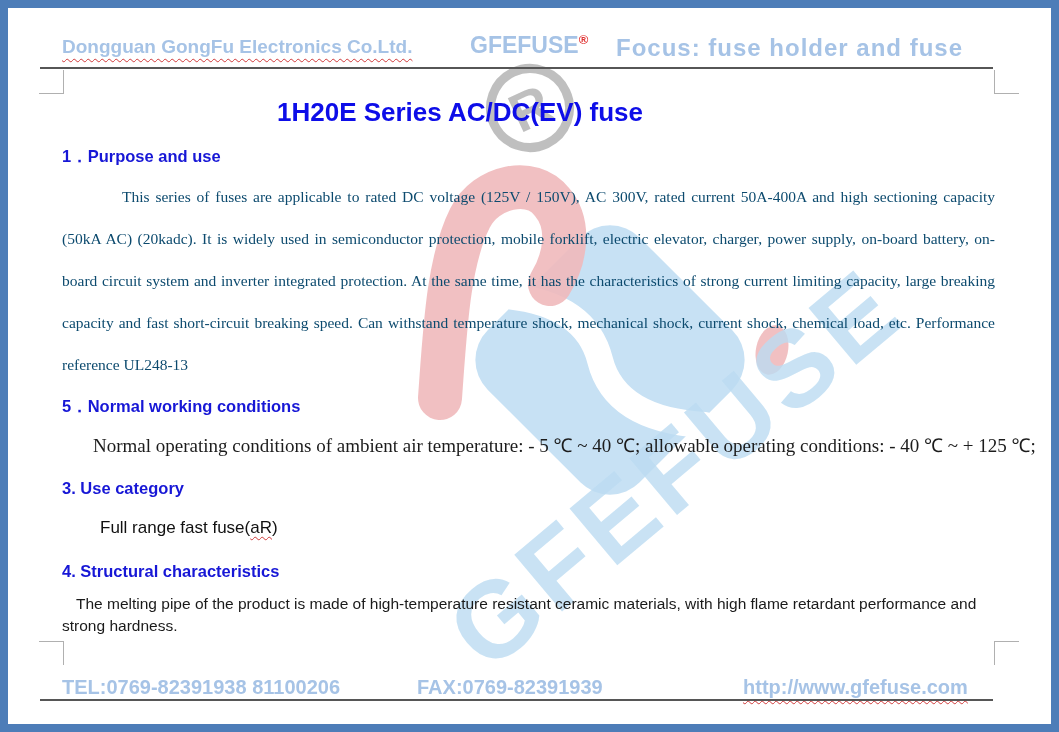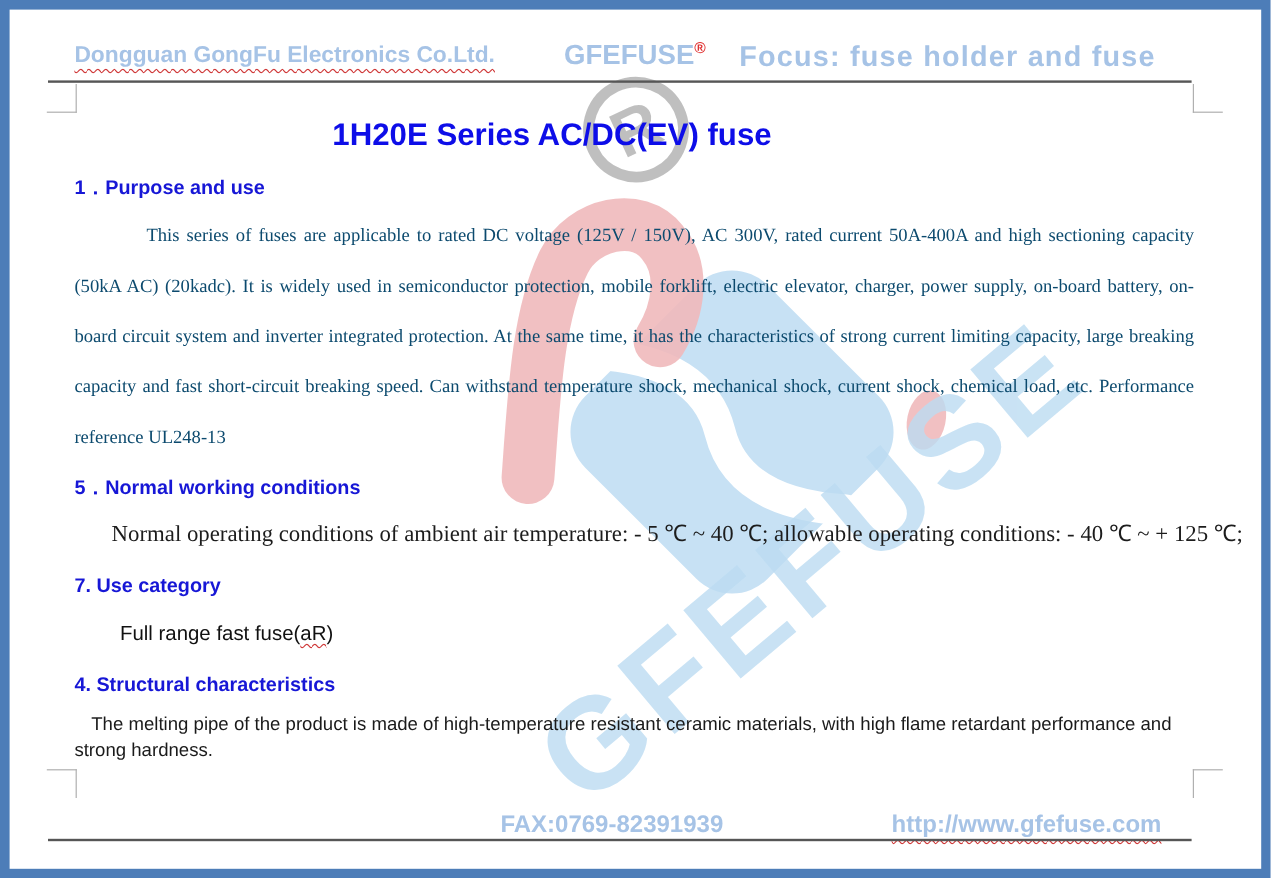--- a/index.html
+++ b/index.html
@@ -109,24 +109,25 @@
   <div class="abs rule" style="left:40px;top:67px;width:953px;"></div>
 
   <div class="abs doc-title">1H20E Series AC/DC(EV) fuse</div>
 
   <div class="abs sec-h" style="left:62px;top:146px;">1．Purpose and use</div>
   <div class="abs serif-par" style="left:62px;top:176px;width:933px;text-indent:60px;">This series of fuses are applicable to rated DC voltage (125V / 150V), AC 300V, rated current 50A-400A and high sectioning capacity (50kA AC) (20kadc). It is widely used in semiconductor protection, mobile forklift, electric elevator, charger, power supply, on-board battery, on-board circuit system and inverter integrated protection. At the same time, it has the characteristics of strong current limiting capacity, large breaking capacity and fast short-circuit breaking speed. Can withstand temperature shock, mechanical shock, current shock, chemical load, etc. Performance reference UL248-13</div>
 
   <div class="abs sec-h" style="left:62px;top:396px;">5．Normal working conditions</div>
   <div class="abs serif-line" style="left:93px;top:435px;">Normal operating conditions of ambient air temperature: - 5 ℃ ~ 40 ℃; allowable operating conditions: - 40 ℃ ~ + 125 ℃;</div>
 
-  <div class="abs sec-h" style="left:62px;top:479px;">7. Use category</div>
+  <div class="abs sec-h" style="left:62px;top:479px;">3. Use category</div>
   <div class="abs use-cat" style="left:100px;top:518px;"><span>Full range fast fuse(</span><span class="squig">aR</span><span>)</span></div>
 
   <div class="abs sec-h" style="left:62px;top:562px;">4. Structural characteristics</div>
   <div class="abs sans-par" style="left:62px;top:593px;width:933px;text-indent:14px;">The melting pipe of the product is made of high-temperature resistant ceramic materials, with high flame retardant performance and strong hardness.</div>
 
+  <div class="abs ftr" style="left:62px;top:676px;">TEL:0769-82391938 81100206</div>
   <div class="abs ftr" style="left:417px;top:676px;">FAX:0769-82391939</div>
   <div class="abs ftr ftr-url" style="left:743px;top:676px;">http://www.gfefuse.com</div>
   <div class="abs rule" style="left:40px;top:699px;width:953px;"></div>
 
   <div class="frame"></div>
 </div>
 
 </body></html>

